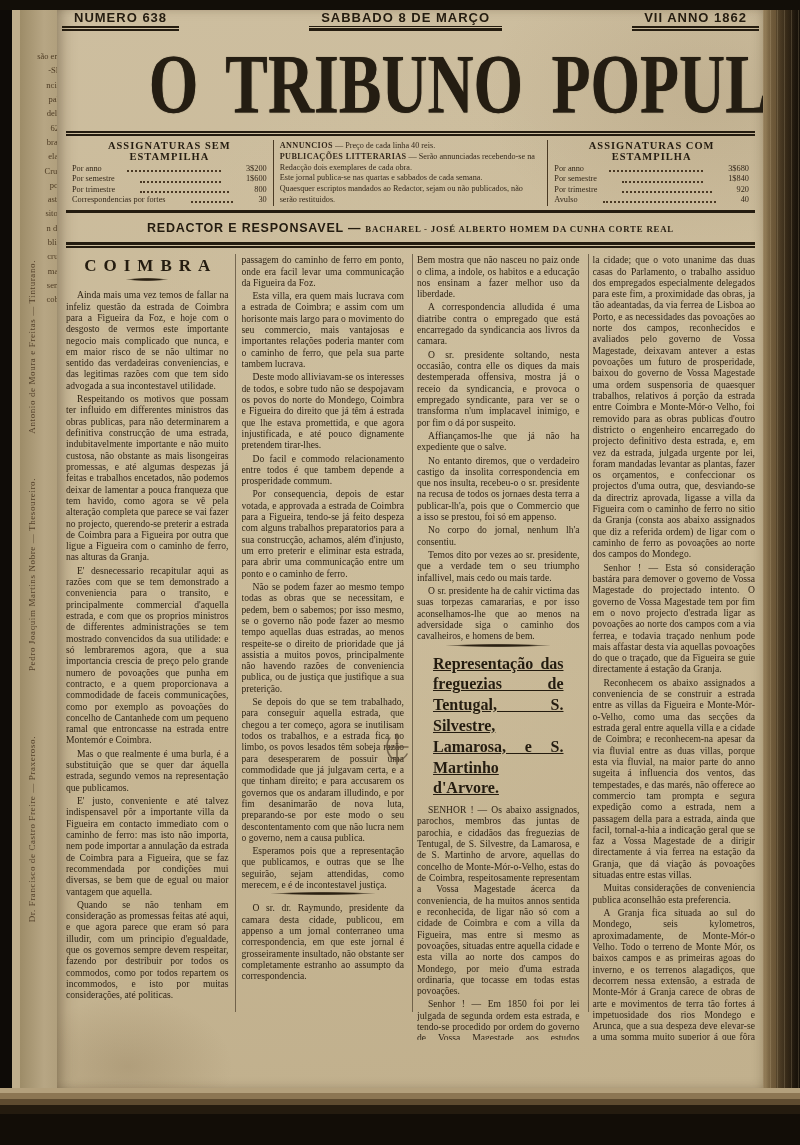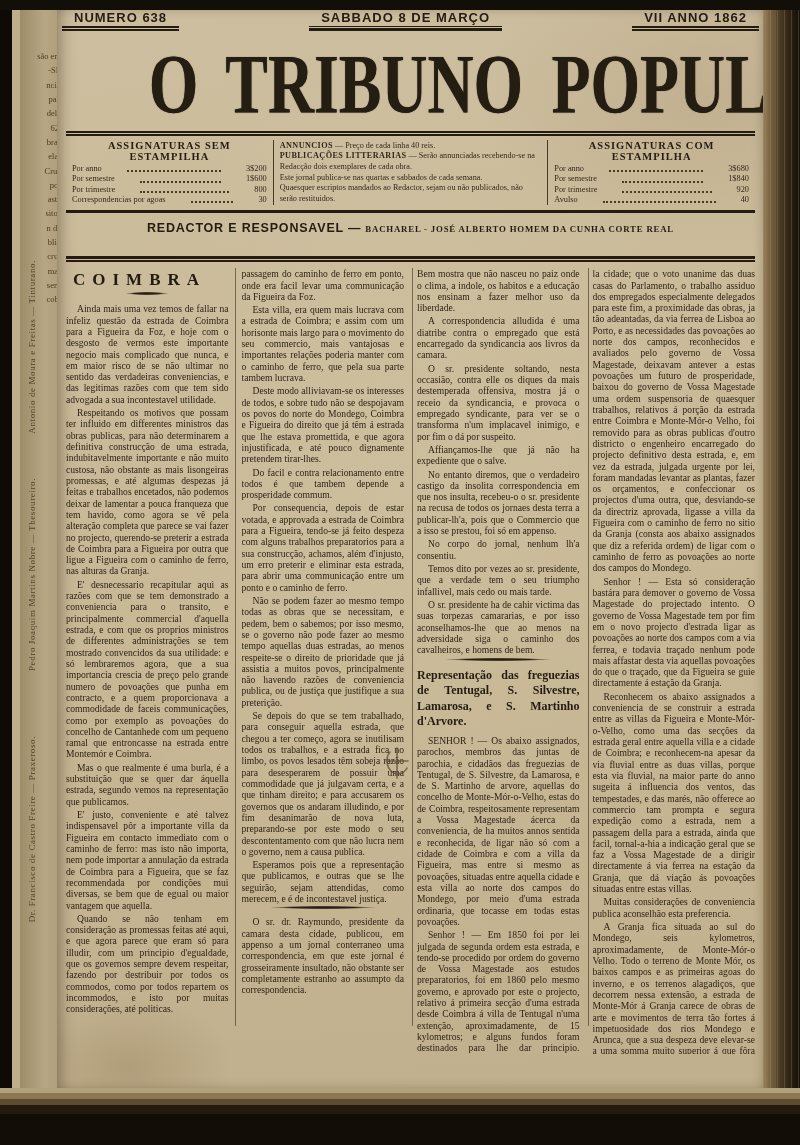--- a/index.html
+++ b/index.html
@@ -44,51 +44,51 @@
              background:linear-gradient(#241c10 0 2px,transparent 2px 3px,#241c10 3px 5px);}
   .tag.mid:after{background:linear-gradient(#241c10 0 1px,transparent 1px 2px,#241c10 2px 5px);}
   .masthead{margin:14px 0 6px;text-align:center;font-weight:bold;font-size:84px;line-height:.95;
             white-space:nowrap;transform:scaleX(.76);transform-origin:50% 50%;
             word-spacing:16px;color:#241d12;text-shadow:0 0 1px rgba(25,17,8,.8);}
   .rule-double{height:5px;background:linear-gradient(#241c10 0 2px,transparent 2px 3px,#241c10 3px 5px);}
   .rule-heavy{height:3px;background:#241c10;}
   .rule-xheavy{height:6px;background:linear-gradient(#241c10 0 3px,transparent 3px 4px,#241c10 4px 6px);}
 
   
-  .info-row{display:flex;align-items:center;padding:3px 0 4px;min-height:46px;}
+  .info-row{display:flex;align-items:flex-end;padding:3px 0 4px;min-height:46px;}
   .info-col{box-sizing:border-box;padding:1px 6px;}
   .info-col.a{width:30%;} .info-col.b{width:40%;border-left:1px solid #4a3a24;border-right:1px solid #4a3a24;}
   .info-col.c{width:30%;}
   .info-col h3{margin:0 0 2px;text-align:center;font-size:10.5px;letter-spacing:1px;color:#241c10;}
   .subrow{display:flex;align-items:flex-end;font-size:8.3px;line-height:1.25;color:#34281a;gap:22px;}
   .subrow .dots{flex:1;border-bottom:2px dotted #4a3924;margin:0 3px 2px;}
   .notice{font-size:8.2px;line-height:1.3;color:#34281a;margin:0;}
   .notice b{letter-spacing:.4px;}
 
   
-  .redactor{text-align:center;padding:5px 0 20px;color:#241c10;}
+  .redactor{text-align:center;padding:5px 0 6px;color:#241c10;}
   .red-label{font-family:"Liberation Sans","DejaVu Sans",sans-serif;font-weight:bold;
              font-size:12.5px;letter-spacing:.8px;}
   .red-name{font-weight:bold;font-size:8.8px;letter-spacing:.8px;}
 
   
   .columns{position:relative;margin-top:6px;height:786px;overflow:hidden;
            display:grid;grid-template-columns:repeat(4,1fr);column-gap:13px;}
   .colrule{position:absolute;top:0;bottom:28px;width:1px;background:rgba(45,33,18,.55);}
   .cr1{left:169px;} .cr2{left:346px;} .cr3{left:522px;}
   .col{font-size:9.6px;line-height:1.18;text-align:justify;color:#2e2315;overflow:hidden;}
   .col p{margin:0 0 2px;text-indent:11px;}
   .cont > p:first-child{text-indent:0;}
-  .art-title{font-weight:bold;font-size:17px;letter-spacing:7px;
+  .art-title{text-align:center;font-weight:bold;font-size:17px;letter-spacing:7px;
              margin:2px 0 2px;color:#241c10;text-indent:7px;}
   .taper{height:3px;width:64%;margin:2px auto 7px;
          background:radial-gradient(ellipse at center,#2a2012 0%,#2a2012 42%,transparent 72%);}
   .taper.small{width:26%;margin:0 auto 8px;}
-  .rep-heading{font-weight:bold;font-size:12px;line-height:1.3;margin:4px 0 5px;text-align:justify;
-               color:#241c10;}
+  .rep-heading{font-weight:bold;font-size:16px;line-height:1.3;margin:4px 16px 5px;text-align:justify;
+               color:#241c10;text-decoration:underline;}
   .cross-mark{position:absolute;z-index:3;opacity:.75;}
 </style>
 </head>
 <body>
 
 <div class="scene">
   <div class="paper">
 
     <div class="strip">
       <div class="fragments">
@@ -140,21 +140,21 @@
             <span>Por semestre</span>
             <span class="dots"></span>
             <span>1$600</span>
           </div>
           <div class="subrow">
             <span>Por trimestre</span>
             <span class="dots"></span>
             <span>800</span>
           </div>
           <div class="subrow">
-            <span>Correspondencias por agoas</span>
+            <span>Correspondencias por fortes</span>
             <span class="dots"></span>
             <span>30</span>
           </div>
         </div>
 
         <div class="info-col b">
           <p class="notice">
             <b>ANNUNCIOS</b><span> — Preço de cada linha 40 reis.</span>
           </p>
           <p class="notice">
@@ -222,21 +222,21 @@
               <p>E' justo, conveniente e até talvez indispensavel pôr a importante villa da Figueira em contacto immediato com o caminho de ferro: mas isto não importa, nem pode importar a annulação da estrada de Coimbra para a Figueira, que se faz recommendada por condições mui diversas, se bem que de egual ou maior vantagem que aquella.</p>
               <p>Quando se não tenham em consideração as promessas feitas até aqui, e que agora parece que eram só para illudir, com um principio d'egualdade, que os governos sempre devem respeitar, fazendo por destribuir por todos os commodos, como por todos repartem os incommodos, e isto por muitas considerações, até politicas.</p>
             </div>
         </div>
 
         <div class="col">
           <div class="cont">
               <p>passagem do caminho de ferro em ponto, onde era facil levar uma communicação da Figueira da Foz.</p>
               <p>Esta villa, era quem mais lucrava com a estrada de Coimbra; e assim com um horisonte mais largo para o movimento do seu commercio, mais vantajosas e importantes relações poderia manter com o caminho de ferro, que pela sua parte tambem lucrava.</p>
               <p>Deste modo alliviavam-se os interesses de todos, e sobre tudo não se despojavam os povos do norte do Mondego, Coimbra e Figueira do direito que já têm á estrada que lhe estava promettida, e que agora injustificada, e até pouco dignamente pretendem tirar-lhes.</p>
-              <p>Do facil e contra relacionamento entre todos é que tambem depende a prosperidade commum.</p>
+              <p>Do facil e commodo relacionamento entre todos é que tambem depende a prosperidade commum.</p>
               <p>Por consequencia, depois de estar votada, e approvada a estrada de Coimbra para a Figueira, tendo-se já feito despeza com alguns trabalhos preparatorios para a sua construcção, achamos, além d'injusto, um erro preterir e eliminar esta estrada, para abrir uma communicação entre um ponto e o caminho de ferro.</p>
               <p>Não se podem fazer ao mesmo tempo todas as obras que se necessitam, e pedem, bem o sabemos; por isso mesmo, se o governo não pode fazer ao mesmo tempo aquellas duas estradas, ao menos respeite-se o direito de prioridade que já assistia a muitos povos, principalmente não havendo razões de conveniencia publica, ou de justiça que justifique a sua preterição.</p>
               <p>Se depois do que se tem trabalhado, para conseguir aquella estrada, que chegou a ter começo, agora se inutilisam todos os trabalhos, e a estrada fica no limbo, os povos lesados têm sobeja razão para desesperarem de possuir uma commodidade que já julgavam certa, e a que tinham direito; e para accusarem os governos que os andaram illudindo, e por fim desanimarão de nova luta, preparando-se por este modo o seu descontentamento com que não lucra nem o governo, nem a causa publica.</p>
               <p>Esperamos pois que a representação que publicamos, e outras que se lhe seguirão, sejam attendidas, como merecem, e é de incontestavel justiça.</p>
             </div>
           <div class="taper"></div>
           <div>
               <p>O sr. dr. Raymundo, presidente da camara desta cidade, publicou, em appenso a um jornal conterraneo uma correspondencia, em que este jornal é grosseiramente insultado, não obstante ser completamente estranho ao assumpto da correspondencia.</p>
             </div>
         </div>

